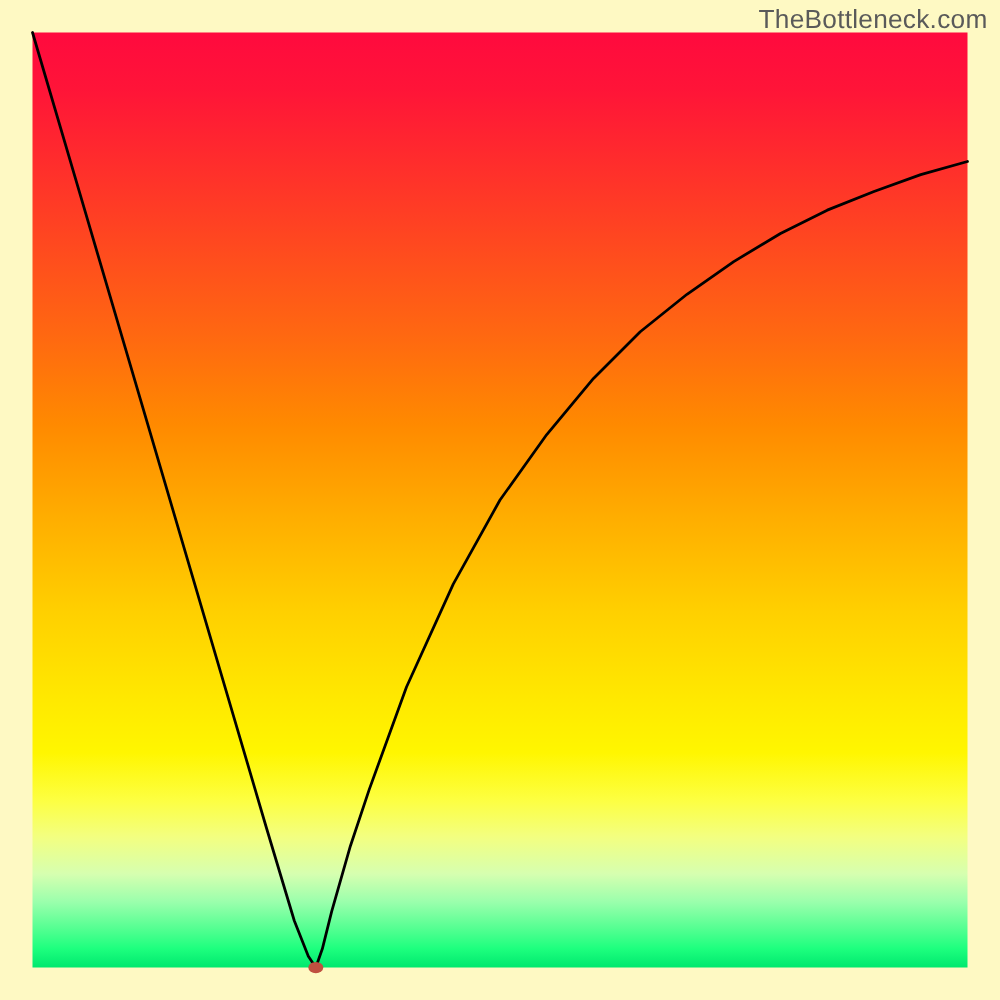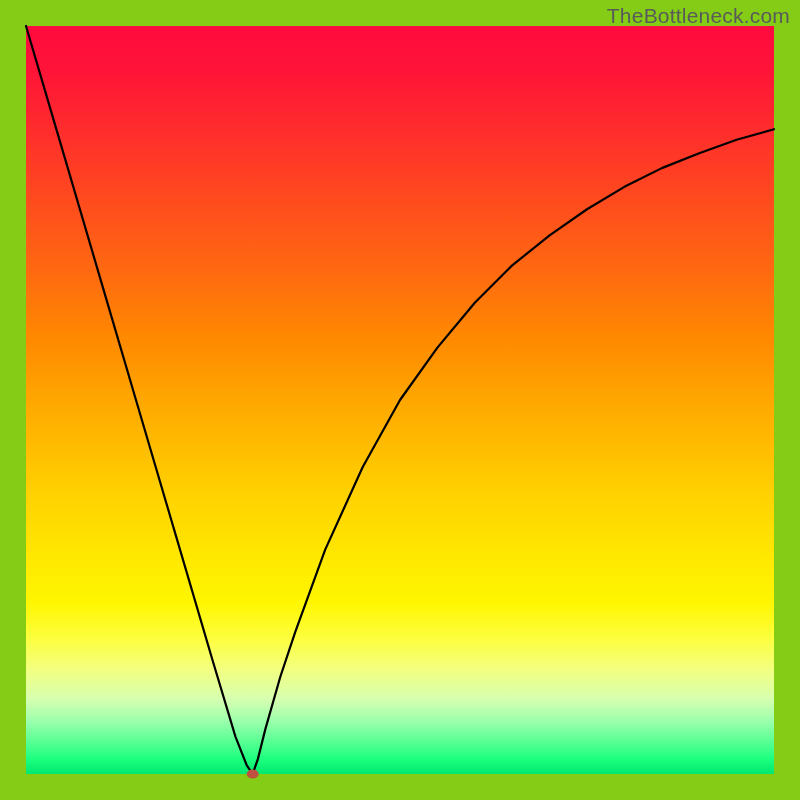--- a/index.html
+++ b/index.html
@@ -8,21 +8,21 @@
     width: 800px;
     height: 800px;
     background: #000000;
     font-family: Arial, Helvetica, sans-serif;
     overflow: hidden;
   }
   .frame {
     position: relative;
     width: 800px;
     height: 800px;
-    background: #84cc16;
+    background: #fef9c3;
   }
   .gradient {
     position: absolute;
     left: 26px;
     top: 26px;
     width: 748px;
     height: 748px;
     background: linear-gradient(to bottom,
       #ff0a3e 0%,
       #ff1438 6%,

